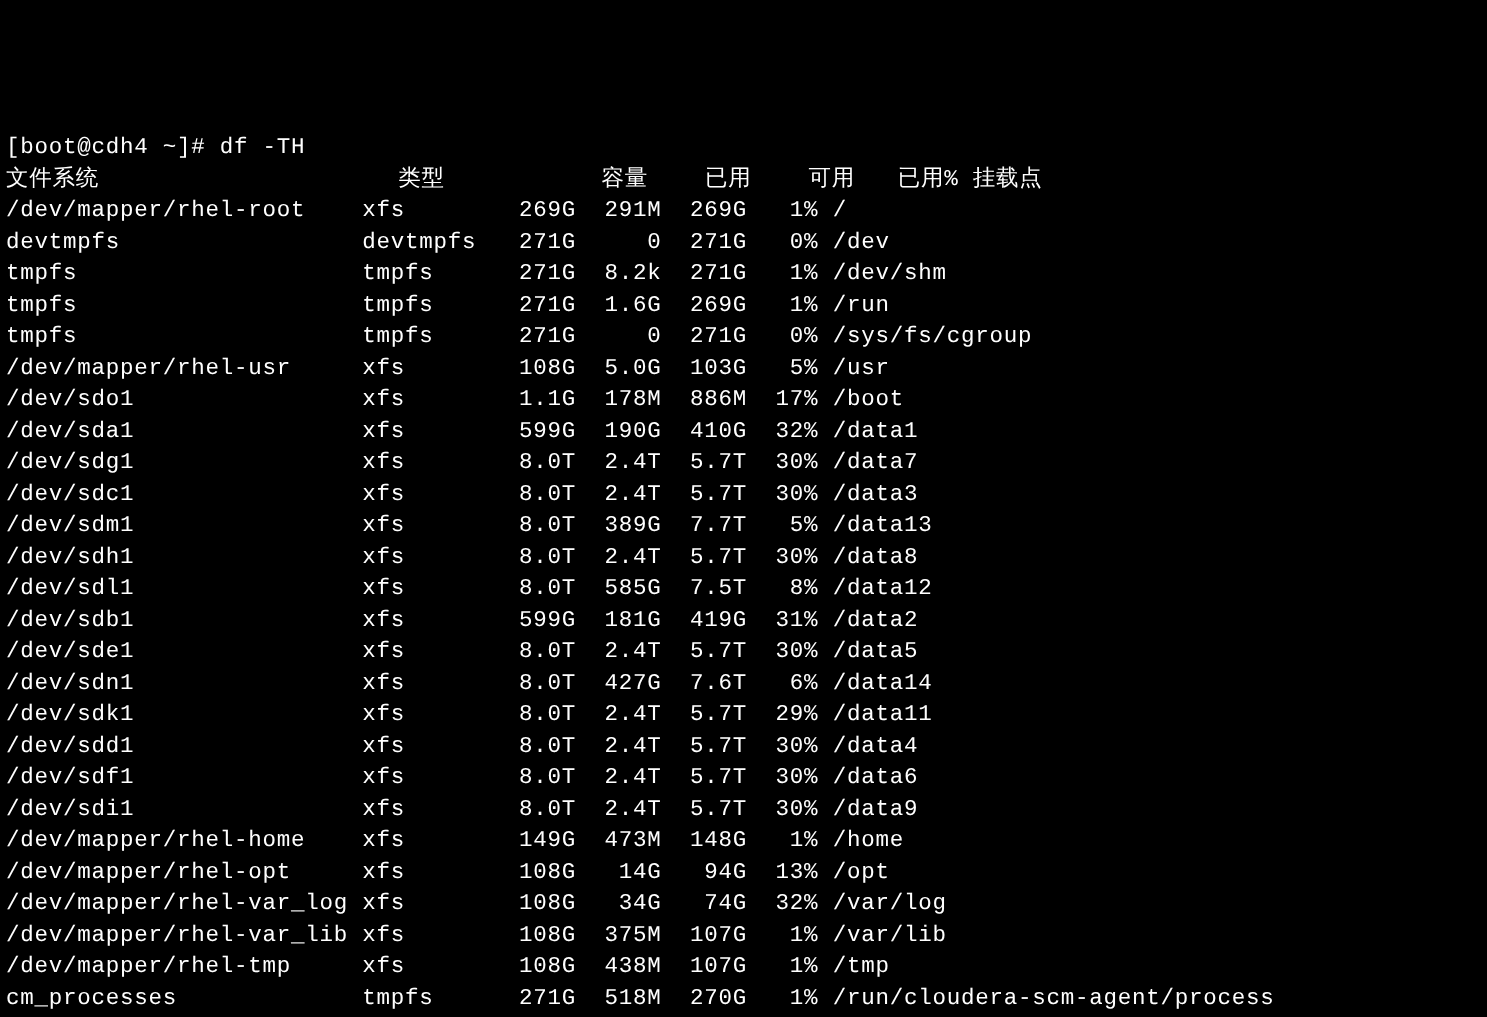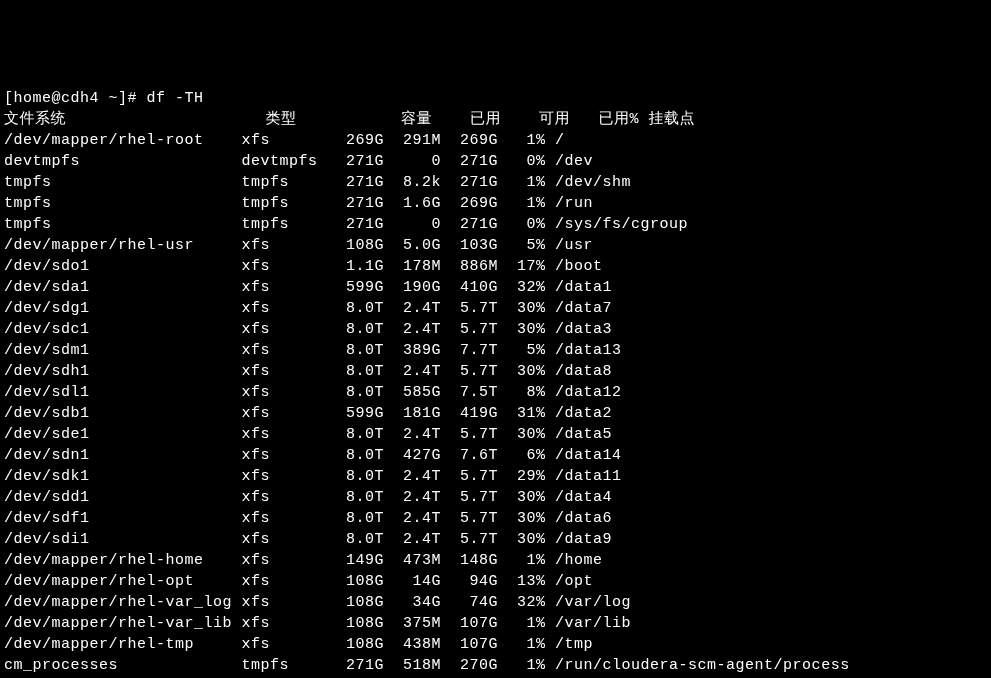--- a/index.html
+++ b/index.html
@@ -21,21 +21,21 @@
     }
     .terminal {
       letter-spacing: 0.5px;
     }
   </style>
 </head>
 <body>
 
 
 
-<div class="terminal"><span>[home@cdh4 ~]# df -TH</span>
+<div class="terminal"><span>[boot@cdh4 ~]# df -TH</span>
 <span id="header-row">文件系统                     类型           容量    已用    可用   已用% 挂载点</span>
 <span id="data-rows">/dev/mapper/rhel-root    xfs        269G  291M  269G   1% /
 devtmpfs                 devtmpfs   271G     0  271G   0% /dev
 tmpfs                    tmpfs      271G  8.2k  271G   1% /dev/shm
 tmpfs                    tmpfs      271G  1.6G  269G   1% /run
 tmpfs                    tmpfs      271G     0  271G   0% /sys/fs/cgroup
 /dev/mapper/rhel-usr     xfs        108G  5.0G  103G   5% /usr
 /dev/sdo1                xfs        1.1G  178M  886M  17% /boot
 /dev/sda1                xfs        599G  190G  410G  32% /data1
 /dev/sdg1                xfs        8.0T  2.4T  5.7T  30% /data7

